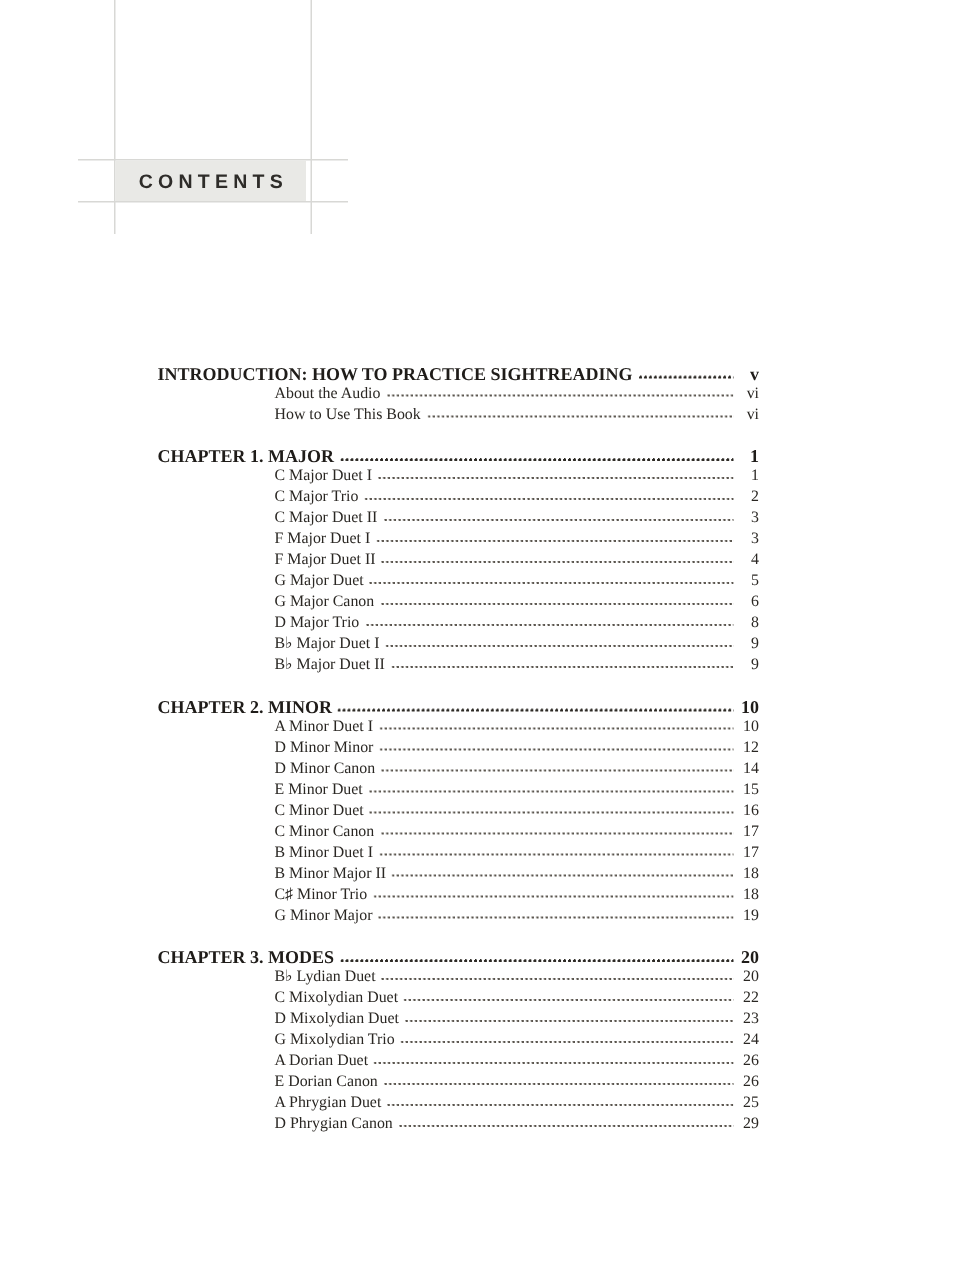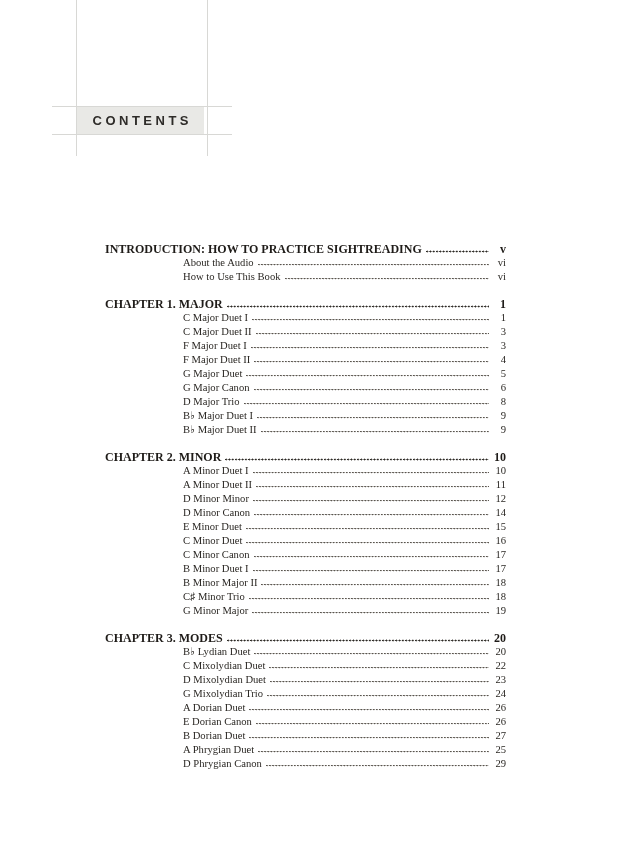--- a/index.html
+++ b/index.html
@@ -136,20 +136,25 @@
           <span class="label">CHAPTER 1. MAJOR</span>
           <span class="leader"></span>
           <span class="page">1</span>
         </div>
         <div class="toc-row entry">
           <span class="label">C Major Duet I</span>
           <span class="leader"></span>
           <span class="page">1</span>
         </div>
         <div class="toc-row entry">
+          <span class="label">C Major Trio</span>
+          <span class="leader"></span>
+          <span class="page">2</span>
+        </div>
+        <div class="toc-row entry">
           <span class="label">C Major Duet II</span>
           <span class="leader"></span>
           <span class="page">3</span>
         </div>
         <div class="toc-row entry">
           <span class="label">F Major Duet I</span>
           <span class="leader"></span>
           <span class="page">3</span>
         </div>
         <div class="toc-row entry">
@@ -188,25 +193,20 @@
           <span class="label">CHAPTER 2. MINOR</span>
           <span class="leader"></span>
           <span class="page">10</span>
         </div>
         <div class="toc-row entry">
           <span class="label">A Minor Duet I</span>
           <span class="leader"></span>
           <span class="page">10</span>
         </div>
         <div class="toc-row entry">
-          <span class="label">A Minor Duet II</span>
-          <span class="leader"></span>
-          <span class="page">11</span>
-        </div>
-        <div class="toc-row entry">
           <span class="label">D Minor Minor</span>
           <span class="leader"></span>
           <span class="page">12</span>
         </div>
         <div class="toc-row entry">
           <span class="label">D Minor Canon</span>
           <span class="leader"></span>
           <span class="page">14</span>
         </div>
         <div class="toc-row entry">
@@ -273,25 +273,20 @@
         </div>
         <div class="toc-row entry">
           <span class="label">A Dorian Duet</span>
           <span class="leader"></span>
           <span class="page">26</span>
         </div>
         <div class="toc-row entry">
           <span class="label">E Dorian Canon</span>
           <span class="leader"></span>
           <span class="page">26</span>
-        </div>
-        <div class="toc-row entry">
-          <span class="label">B Dorian Duet</span>
-          <span class="leader"></span>
-          <span class="page">27</span>
         </div>
         <div class="toc-row entry">
           <span class="label">A Phrygian Duet</span>
           <span class="leader"></span>
           <span class="page">25</span>
         </div>
         <div class="toc-row entry">
           <span class="label">D Phrygian Canon</span>
           <span class="leader"></span>
           <span class="page">29</span>

